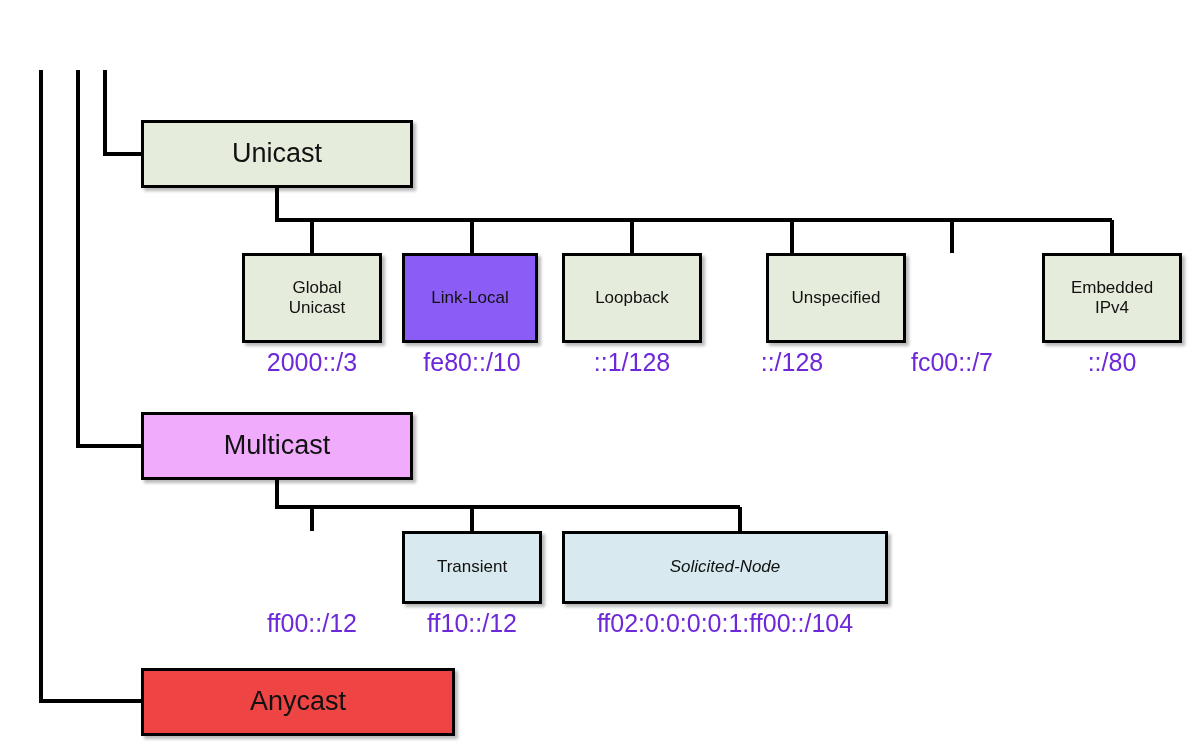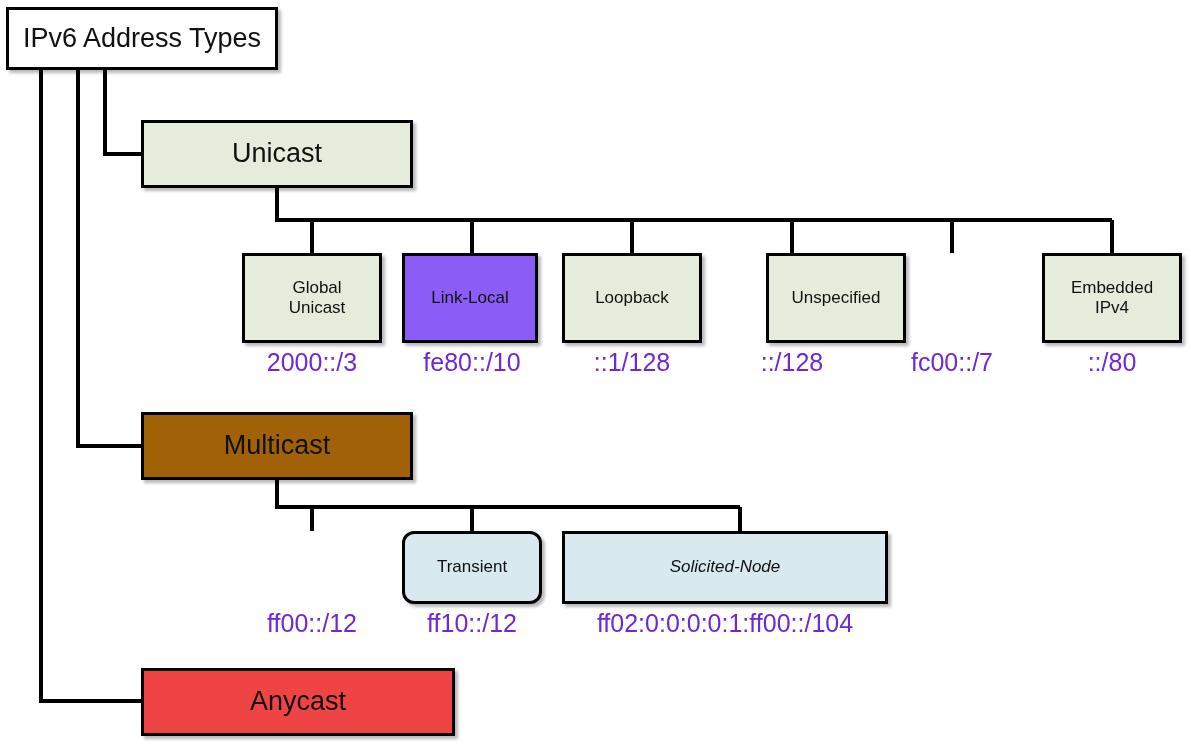--- a/index.html
+++ b/index.html
@@ -79,23 +79,20 @@
       <path d="M952,220 L952,253"></path>
       <path d="M1112,220 L1112,253"></path>
 
       <path d="M277,480 L277,507 L740,507"></path>
       <path d="M312,507 L312,531"></path>
       <path d="M472,507 L472,531"></path>
       <path d="M740,507 L740,531"></path>
     </g>
   </svg>
 
-  <div class="node tier1" style="left:6px; top:7px; width:272px; height:63px; background:#ffffff;">
-    <span class="label">IPv6 Address Types</span>
-  </div>
 
   <div class="node tier2" style="left:141px; top:120px; width:272px; height:68px; background:#e6ecdc;">
     <span class="label">Unicast</span>
   </div>
 
   <div class="node tier3" style="left:242px; top:253px; width:140px; height:90px; background:#e6ecdc;padding-left:10px;">
     <span class="label">Global
 Unicast</span>
   </div>
   <div class="caption" style="left:242px; top:348px; width:140px;">2000::/3</div>
@@ -116,27 +113,27 @@
   <div class="caption" style="left:722px; top:348px; width:140px;">::/128</div>
 
   <div class="caption" style="left:882px; top:348px; width:140px;">fc00::/7</div>
 
   <div class="node tier3" style="left:1042px; top:253px; width:140px; height:90px; background:#e6ecdc;">
     <span class="label">Embedded
 IPv4</span>
   </div>
   <div class="caption" style="left:1042px; top:348px; width:140px;">::/80</div>
 
-  <div class="node tier2" style="left:141px; top:412px; width:272px; height:68px; background:#a16207;">
+  <div class="node tier2" style="left:141px; top:412px; width:272px; height:68px; background:#f0abfc;">
     <span class="label">Multicast</span>
   </div>
 
   <div class="caption" style="left:242px; top:609px; width:140px;">ff00::/12</div>
 
-  <div class="node tier3" style="left:402px; top:531px; width:140px; height:73px; background:#d8e9ef;border-radius:12px;">
+  <div class="node tier3" style="left:402px; top:531px; width:140px; height:73px; background:#d8e9ef;">
     <span class="label">Transient</span>
   </div>
   <div class="caption" style="left:402px; top:609px; width:140px;">ff10::/12</div>
 
   <div class="node tier3" style="left:562px; top:531px; width:326px; height:73px; background:#d8e9ef;font-style:italic;">
     <span class="label">Solicited-Node</span>
   </div>
   <div class="caption" style="left:562px; top:609px; width:326px;">ff02:0:0:0:0:1:ff00::/104</div>
 
   <div class="node tier2" style="left:141px; top:668px; width:314px; height:68px; background:#ef4444;">

